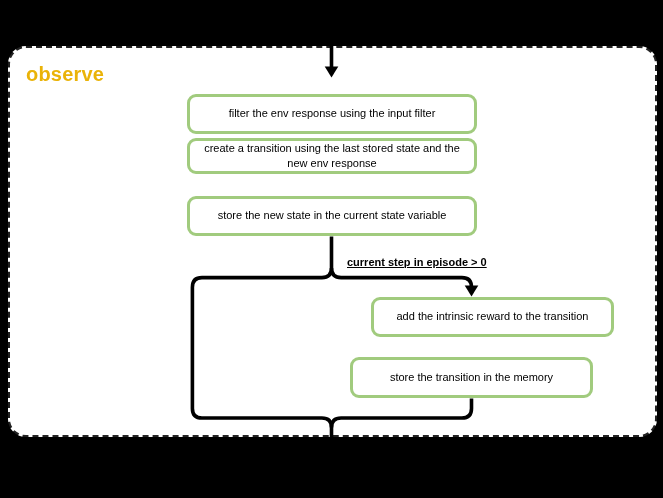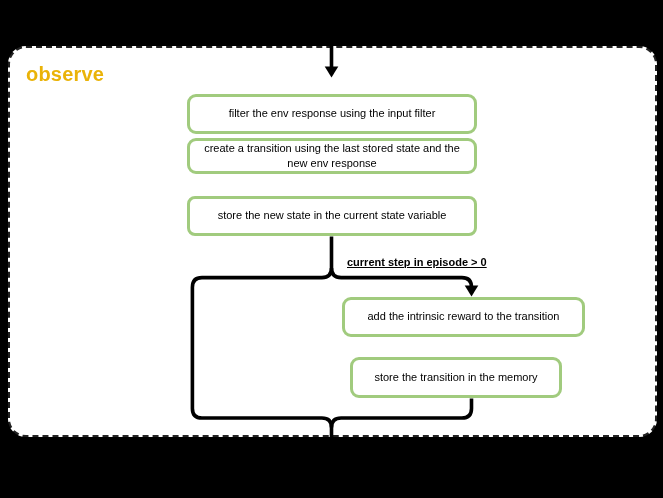--- a/index.html
+++ b/index.html
@@ -35,23 +35,23 @@
     border:3px solid var(--green);
     border-radius:9px;
     display:flex;align-items:center;justify-content:center;
     text-align:center;
     font-size:11px;line-height:1.4;color:#000;
     white-space:pre-line;
     padding:2px 8px;
   }
   .node-1{left:187px;top:78px;width:290px;height:40px;margin-top:16px;}
   .node-2{left:187px;top:138px;width:290px;height:36px;}
-  .node-3{left:187px;top:196px;width:290px;height:40px;border-radius:8px;}
-  .node-4{left:342px;top:297px;width:243px;height:40px;justify-content:center;}
-  .node-5{left:350px;top:357px;width:212px;height:41px;}
+  .node-3{left:187px;top:196px;width:290px;height:40px;}
+  .node-4{left:371px;top:297px;width:243px;height:40px;justify-content:center;}
+  .node-5{left:350px;top:357px;width:243px;height:41px;}
   .branch-label{
     position:absolute;left:347px;top:256px;
     font-size:11px;font-weight:bold;color:#000;
     white-space:nowrap;
     text-decoration:underline;
   }
   svg.wires{
     position:absolute;left:0;top:0;
     pointer-events:none;
   }

